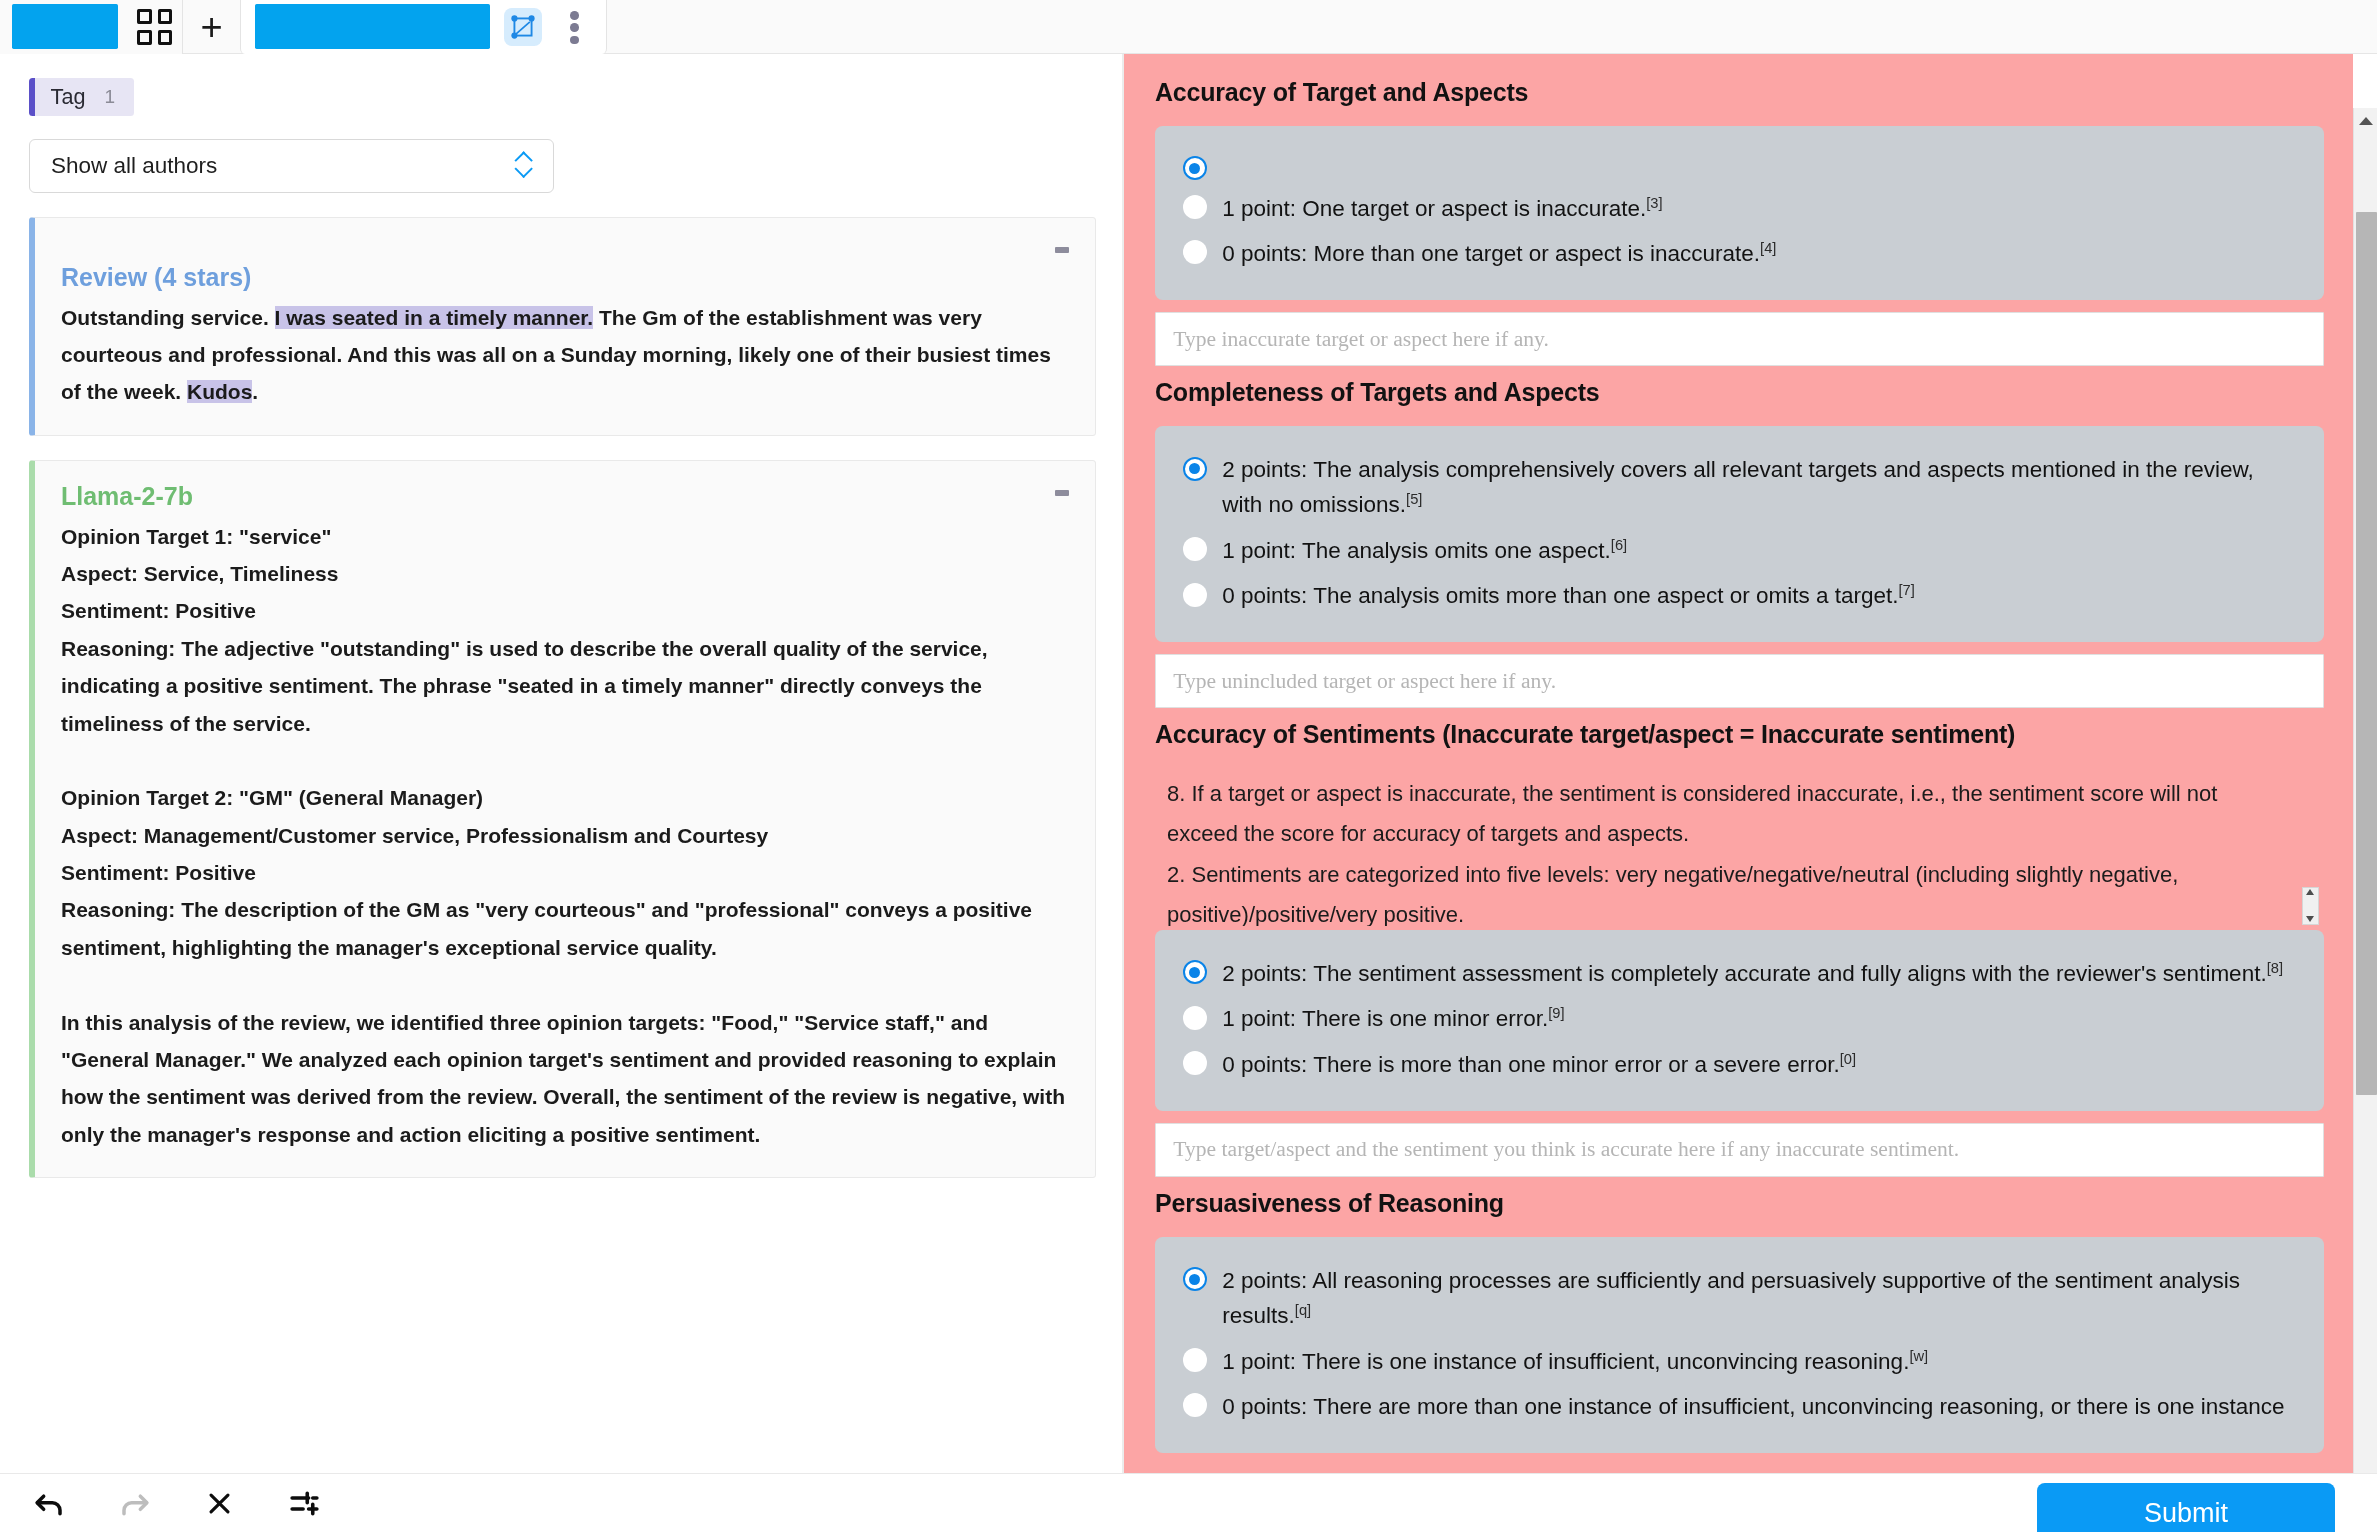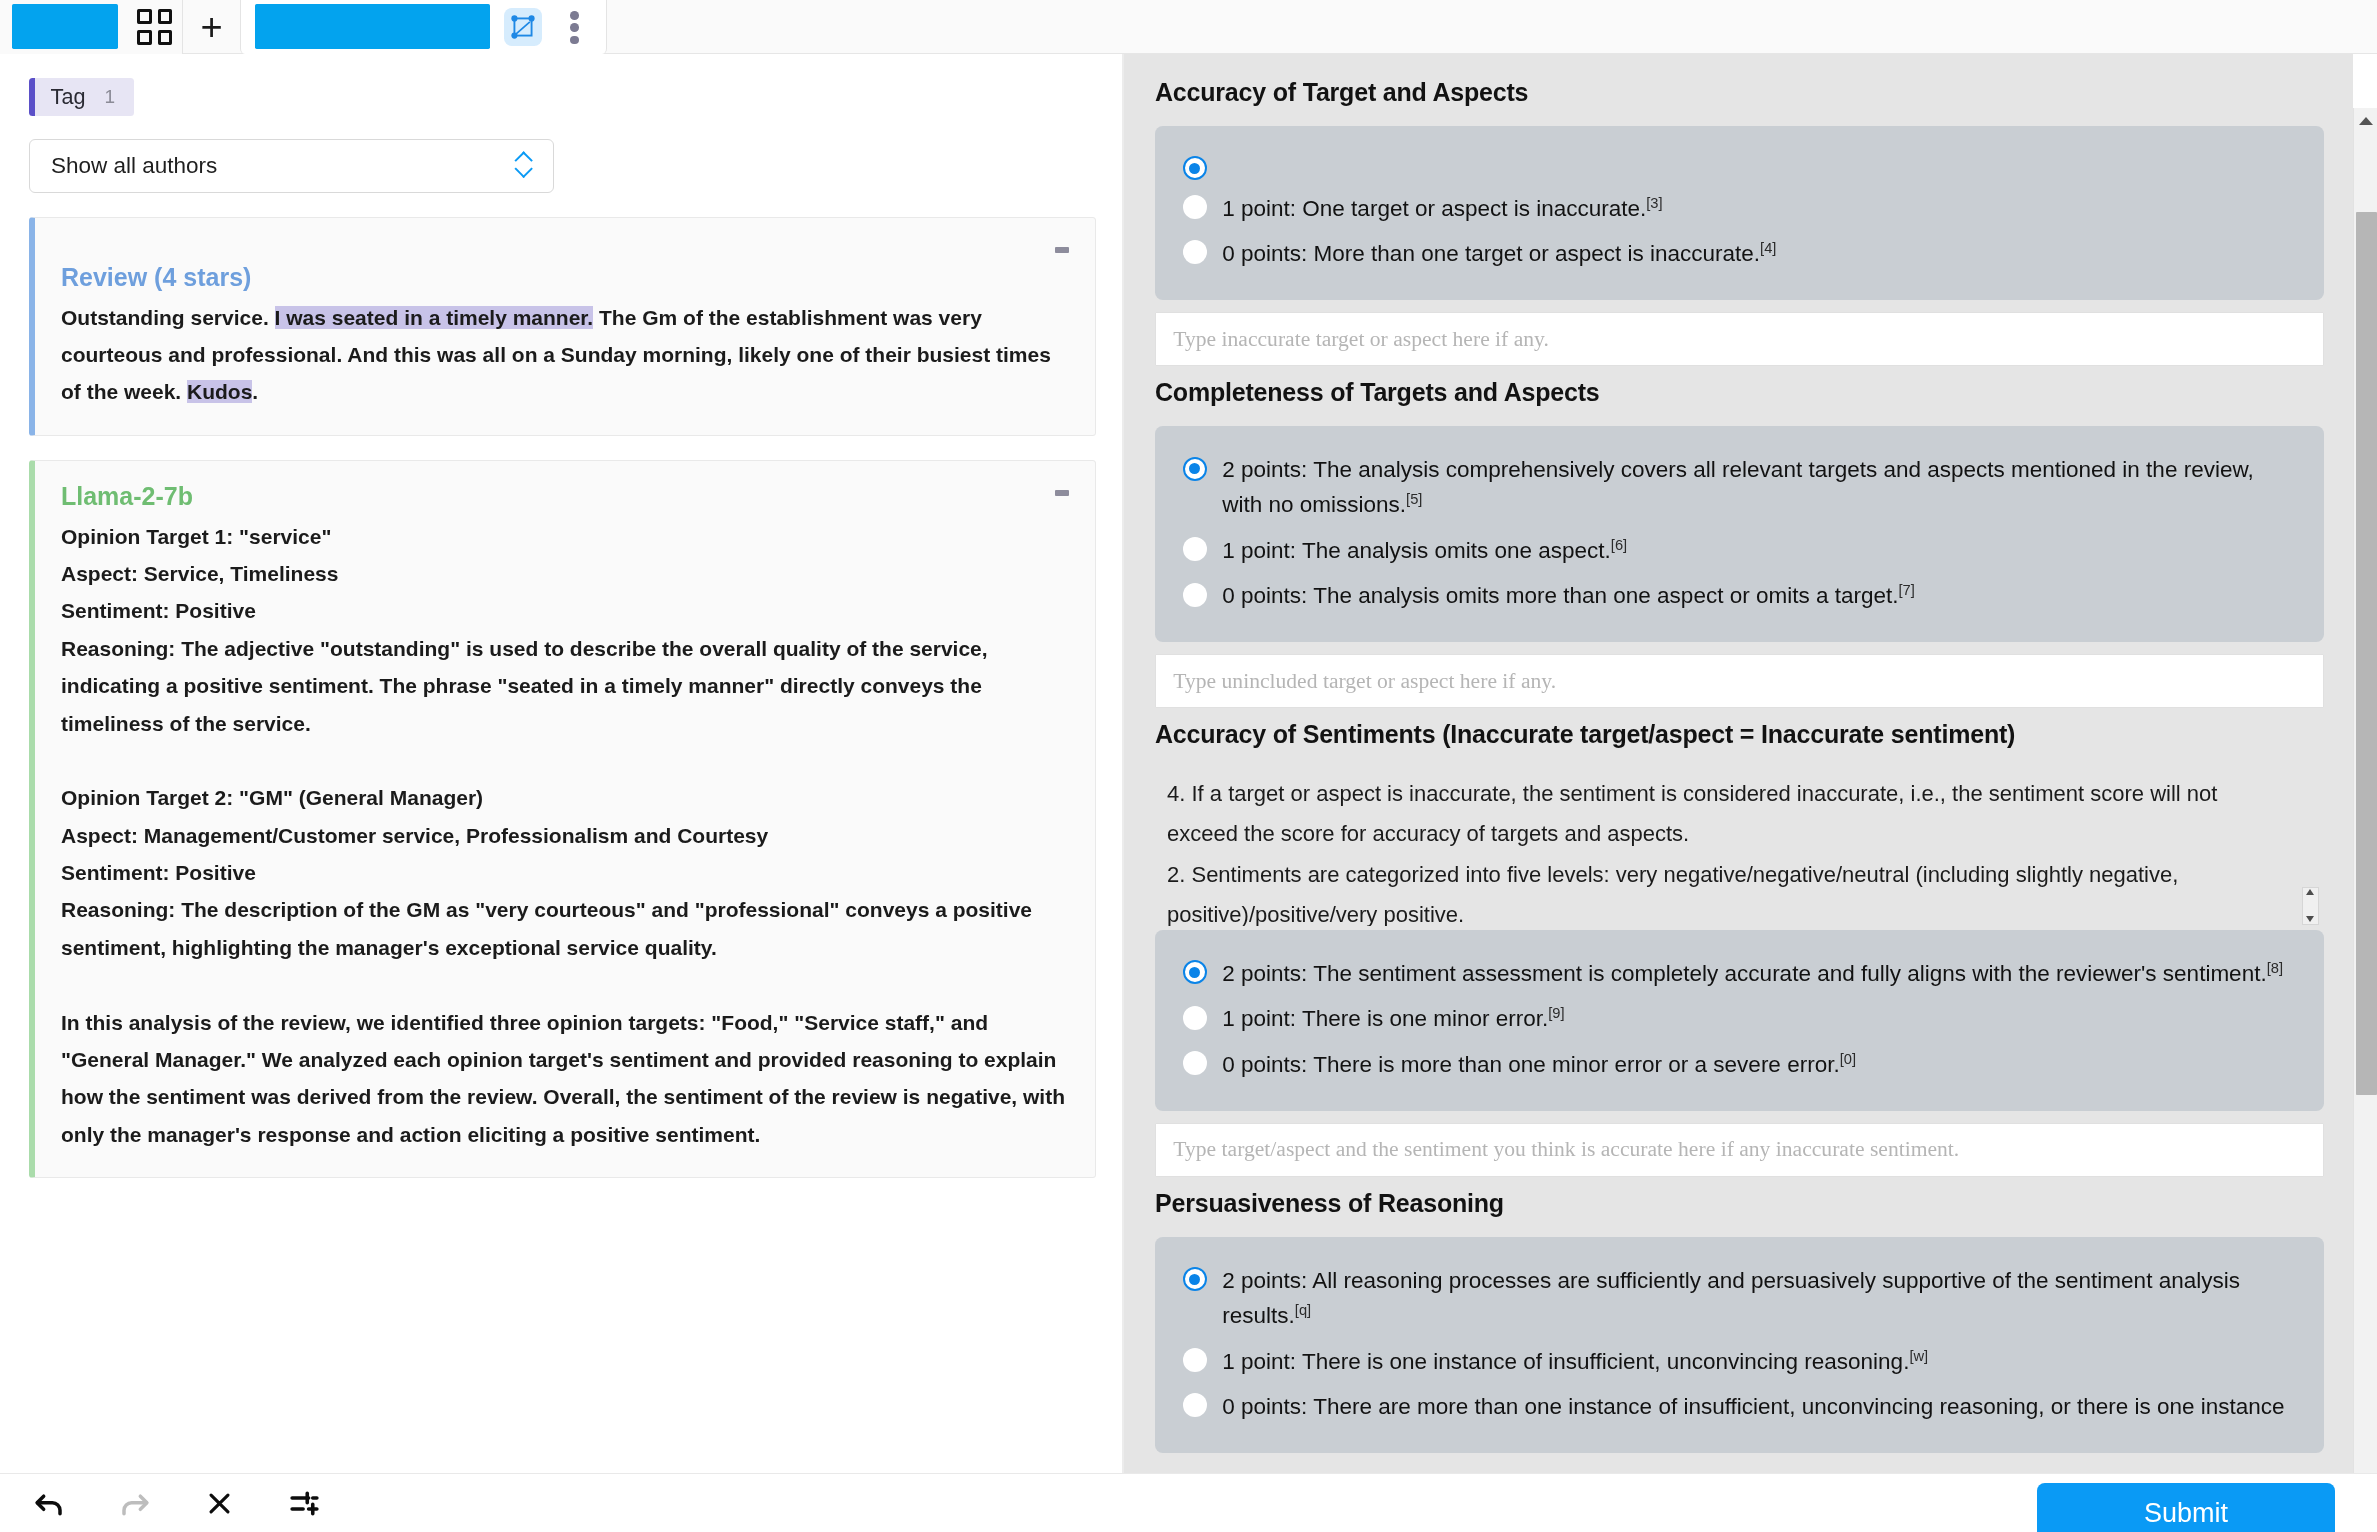--- a/index.html
+++ b/index.html
@@ -139,21 +139,21 @@
   
   .pane-divider {
     position: absolute; left: 1122px; top: 0;
     width: 1.7px; height: 1420px; background: #ececec;
   }
 
   
   .right-pane {
     position: absolute; left: 1124px; top: 0;
     width: 1229px; height: 1420px;
-    background: #e5e5e5;
+    background: #fca5a5;
     padding: 24px 29px 0 31px;
     overflow: hidden;
   }
   .q-block { margin-bottom: 12px; }
   .q-title {
     font-size: 25px; font-weight: 700; color: #121212;
     margin: 0 0 19px 0; letter-spacing: -0.2px;
   }
   .q-instructions {
     position: relative;
@@ -344,21 +344,21 @@
             <div class="opt-row">
               <span class="radio"></span>
               <span class="opt-text">0 points: The analysis omits more than one aspect or omits a target.<span class="sup">[7]</span></span>
             </div>
           </div>
           <div class="free-input">Type unincluded target or aspect here if any.</div>
         </div>
         <div class="q-block">
           <div class="q-title">Accuracy of Sentiments (Inaccurate target/aspect = Inaccurate sentiment)</div>
           <div class="q-instructions">
-            <div>4. If a target or aspect is inaccurate, the sentiment is considered inaccurate, i.e., the sentiment score will not exceed the score for accuracy of targets and aspects.</div>
+            <div>8. If a target or aspect is inaccurate, the sentiment is considered inaccurate, i.e., the sentiment score will not exceed the score for accuracy of targets and aspects.</div>
             <div>2. Sentiments are categorized into five levels: very negative/negative/neutral (including slightly negative, positive)/positive/very positive.</div>
             <div class="inner-scroll">
               <span class="ar up"></span>
               <span class="ar dn"></span>
             </div>
           </div>
           <div class="options">
             <div class="opt-row">
               <span class="radio on"></span>
               <span class="opt-text">2 points: The sentiment assessment is completely accurate and fully aligns with the reviewer's sentiment.<span class="sup">[8]</span></span>

